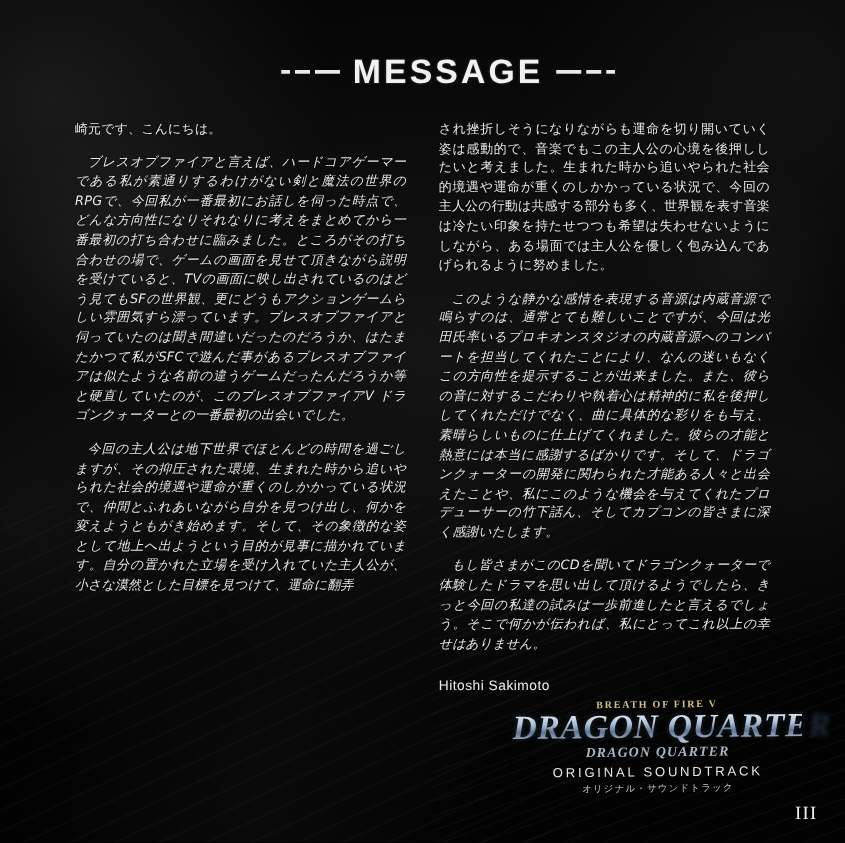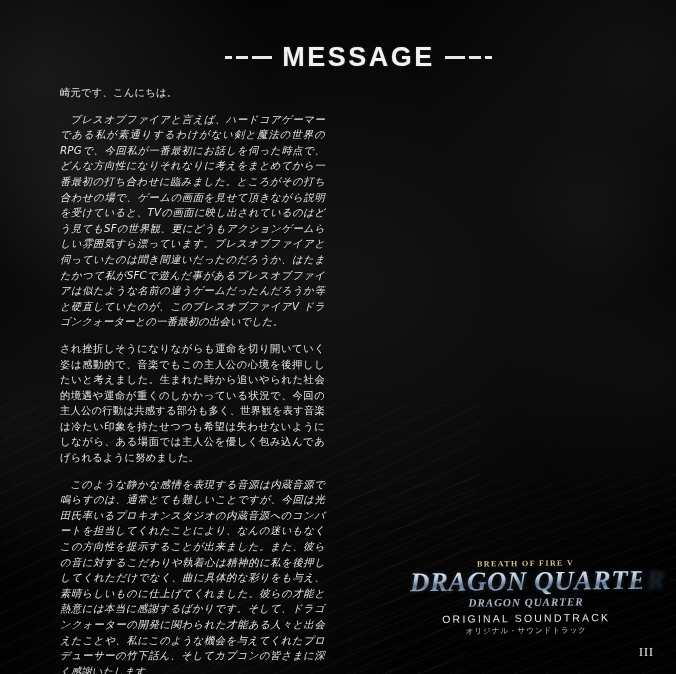--- a/index.html
+++ b/index.html
@@ -90,27 +90,27 @@
     font-weight: bold;
     letter-spacing: 2.5px;
     font-family: "Liberation Sans", sans-serif;
     line-height: 1;
     text-shadow: 0 0 2px rgba(255,255,255,0.25);
   }
 
   
   .columns {
     position: absolute;
-    top: 85px;
+    top: 96px;
     left: 60px;
     width: 556px;
     height: 500px;
     display: flex;
+    gap: 26px;
     z-index: 3;
-    flex-direction: column;
   }
   .col {
     width: 265px;
   }
   .para {
     color: #e9e9e9;
     font-size: 10.3px;
     line-height: 15.6px;
     text-align: justify;
     margin: 0 0 11px 0;
@@ -189,21 +189,21 @@
     color: #c9c9c9;
     margin-top: 2px;
     white-space: nowrap;
   }
   .page-number {
     position: absolute;
     right: 22px;
     bottom: 14px;
     color: #efefef;
     font-family: "Liberation Serif", serif;
-    font-size: 12px;
+    font-size: 15px;
     letter-spacing: 1px;
     z-index: 6;
   }
 
   
   .logo-streaks {
     position: absolute;
     right: 0;
     bottom: 0;
     width: 330px;
@@ -240,25 +240,27 @@
           <span class="d1"></span>
       </span>
     </div>
   </div>
 
   <div class="columns">
 
     <div class="col">
       <p class="para">崎元です、こんにちは。</p>
       <p class="para indent">ブレスオブファイアと言えば、ハードコアゲーマーである私が素通りするわけがない剣と魔法の世界のRPGで、今回私が一番最初にお話しを伺った時点で、どんな方向性になりそれなりに考えをまとめてから一番最初の打ち合わせに臨みました。ところがその打ち合わせの場で、ゲームの画面を見せて頂きながら説明を受けていると、TVの画面に映し出されているのはどう見てもSFの世界観、更にどうもアクションゲームらしい雰囲気すら漂っています。ブレスオブファイアと伺っていたのは聞き間違いだったのだろうか、はたまたかつて私がSFCで遊んだ事があるブレスオブファイアは似たような名前の違うゲームだったんだろうか等と硬直していたのが、このブレスオブファイアV ドラゴンクォーターとの一番最初の出会いでした。</p>
+      <p class="para indent">今回の主人公は地下世界でほとんどの時間を過ごしますが、その抑圧された環境、生まれた時から追いやられた社会的境遇や運命が重くのしかかっている状況で、仲間とふれあいながら自分を見つけ出し、何かを変えようともがき始めます。そして、その象徴的な姿として地上へ出ようという目的が見事に描かれています。自分の置かれた立場を受け入れていた主人公が、小さな漠然とした目標を見つけて、運命に翻弄</p>
     </div>
 
     <div class="col">
       <p class="para">され挫折しそうになりながらも運命を切り開いていく姿は感動的で、音楽でもこの主人公の心境を後押ししたいと考えました。生まれた時から追いやられた社会的境遇や運命が重くのしかかっている状況で、今回の主人公の行動は共感する部分も多く、世界観を表す音楽は冷たい印象を持たせつつも希望は失わせないようにしながら、ある場面では主人公を優しく包み込んであげられるように努めました。</p>
       <p class="para indent">このような静かな感情を表現する音源は内蔵音源で鳴らすのは、通常とても難しいことですが、今回は光田氏率いるプロキオンスタジオの内蔵音源へのコンバートを担当してくれたことにより、なんの迷いもなくこの方向性を提示することが出来ました。また、彼らの音に対するこだわりや執着心は精神的に私を後押ししてくれただけでなく、曲に具体的な彩りをも与え、素晴らしいものに仕上げてくれました。彼らの才能と熱意には本当に感謝するばかりです。そして、ドラゴンクォーターの開発に関わられた才能ある人々と出会えたことや、私にこのような機会を与えてくれたプロデューサーの竹下話ん、そしてカプコンの皆さまに深く感謝いたします。</p>
+      <p class="para indent">もし皆さまがこのCDを聞いてドラゴンクォーターで体験したドラマを思い出して頂けるようでしたら、きっと今回の私達の試みは一歩前進したと言えるでしょう。そこで何かが伝われば、私にとってこれ以上の幸せはありません。</p>
       <div class="signature">Hitoshi Sakimoto</div>
     </div>
 
   </div>
 
   <div class="logo-block">
     <div class="logo-supertitle">BREATH OF FIRE V</div>
     <div class="logo-main">DRAGON QUARTER</div>
     <div class="logo-sub">DRAGON QUARTER</div>
     <div class="logo-ost">ORIGINAL SOUNDTRACK</div>

